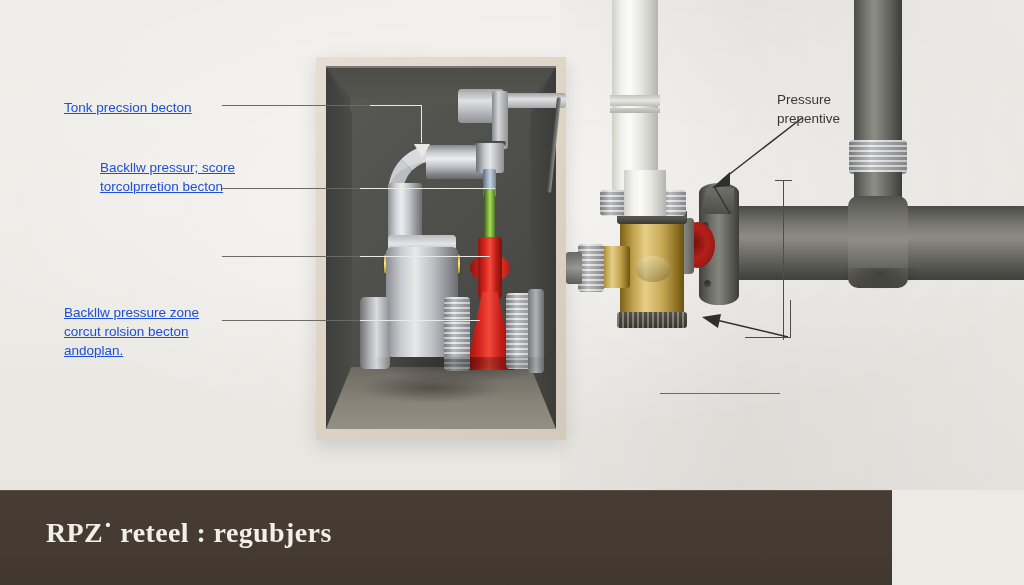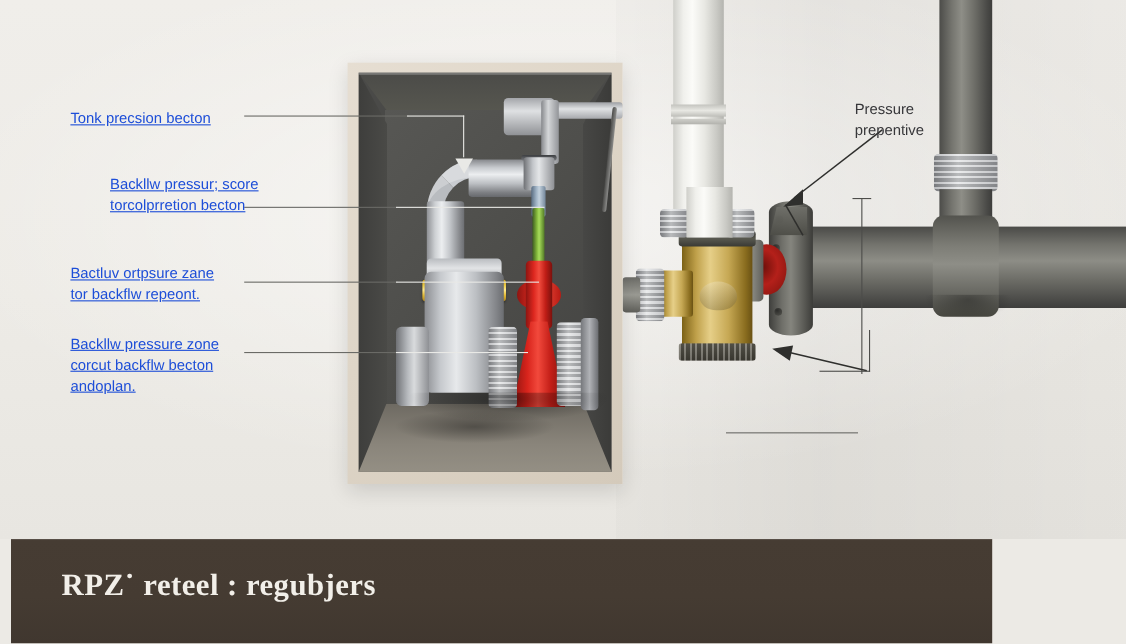--- a/index.html
+++ b/index.html
@@ -14,21 +14,21 @@
 
   
   .bg-base{position:absolute;left:0;top:0;width:1024px;height:490px;
     background:linear-gradient(180deg,#f0eeea 0%,#edebe6 55%,#e8e6e1 100%);}
   .bg-vignette{position:absolute;left:0;top:0;width:1024px;height:490px;
     background:radial-gradient(ellipse 80% 70% at 50% 40%,rgba(255,255,255,.55) 0%,rgba(255,255,255,0) 70%);}
   .wall-shade{position:absolute;left:560px;top:0;width:464px;height:490px;
     background:linear-gradient(90deg,rgba(0,0,0,.015) 0%,rgba(0,0,0,.05) 40%,rgba(0,0,0,.02) 100%);}
 
   
-  .caption-bar{position:absolute;left:10px;top:490px;width:892px;height:95px;
+  .caption-bar{position:absolute;left:0;top:490px;width:892px;height:95px;
     background:linear-gradient(180deg,#463c33 0%,#453b32 55%,#40372f 100%);}
   .caption-bar:before{content:"";position:absolute;left:0;top:0;width:100%;height:1px;
     background:rgba(255,255,255,.10);}
   .caption-text{position:absolute;left:46px;top:27px;
     font-family:"Liberation Serif", serif;font-weight:700;font-size:28px;
     letter-spacing:.4px;color:#f2efe9;white-space:nowrap;}
 
   
   .box{position:absolute;left:316px;top:57px;width:250px;height:383px;}
   .box-frame{position:absolute;inset:0;
@@ -267,24 +267,22 @@
     <line x1="98" y1="32" x2="22" y2="14" stroke="#2f2f2d" stroke-width="1.4"></line>
     <polygon points="12,12 31,9 28,23" fill="#2f2f2d"></polygon>
   </svg>
   <div class="dim" style="left:790px;top:300px;width:1.4px;height:38px;"></div>
   <div class="dim" style="left:745px;top:337px;width:46px;height:1.4px;"></div>
   <div class="lead" style="left:660px;top:393px;width:120px;"></div>
 
   <div class="label" style="left:64px;top:98px;">Tonk precsion becton</div>
   <div class="label" style="left:64px;top:158px;margin-left:36px;">Backllw pressur; score
 torcolprretion becton</div>
-  <div class="label" style="left:64px;top:239px;">Bactluv ortpsure zane
-tor backflw repeont.</div>
   <div class="label" style="left:64px;top:303px;">Backllw pressure zone
-corcut backflw becton
+corcut rolsion becton
 andoplan.</div>
 
   <div class="label-r" style="left:777px;top:90px;">Pressure
 prepentive</div>
 
   <div class="caption-bar">
     <div class="caption-text">RPZ˙ reteel : regubjers</div>
   </div>
 
 </div>

